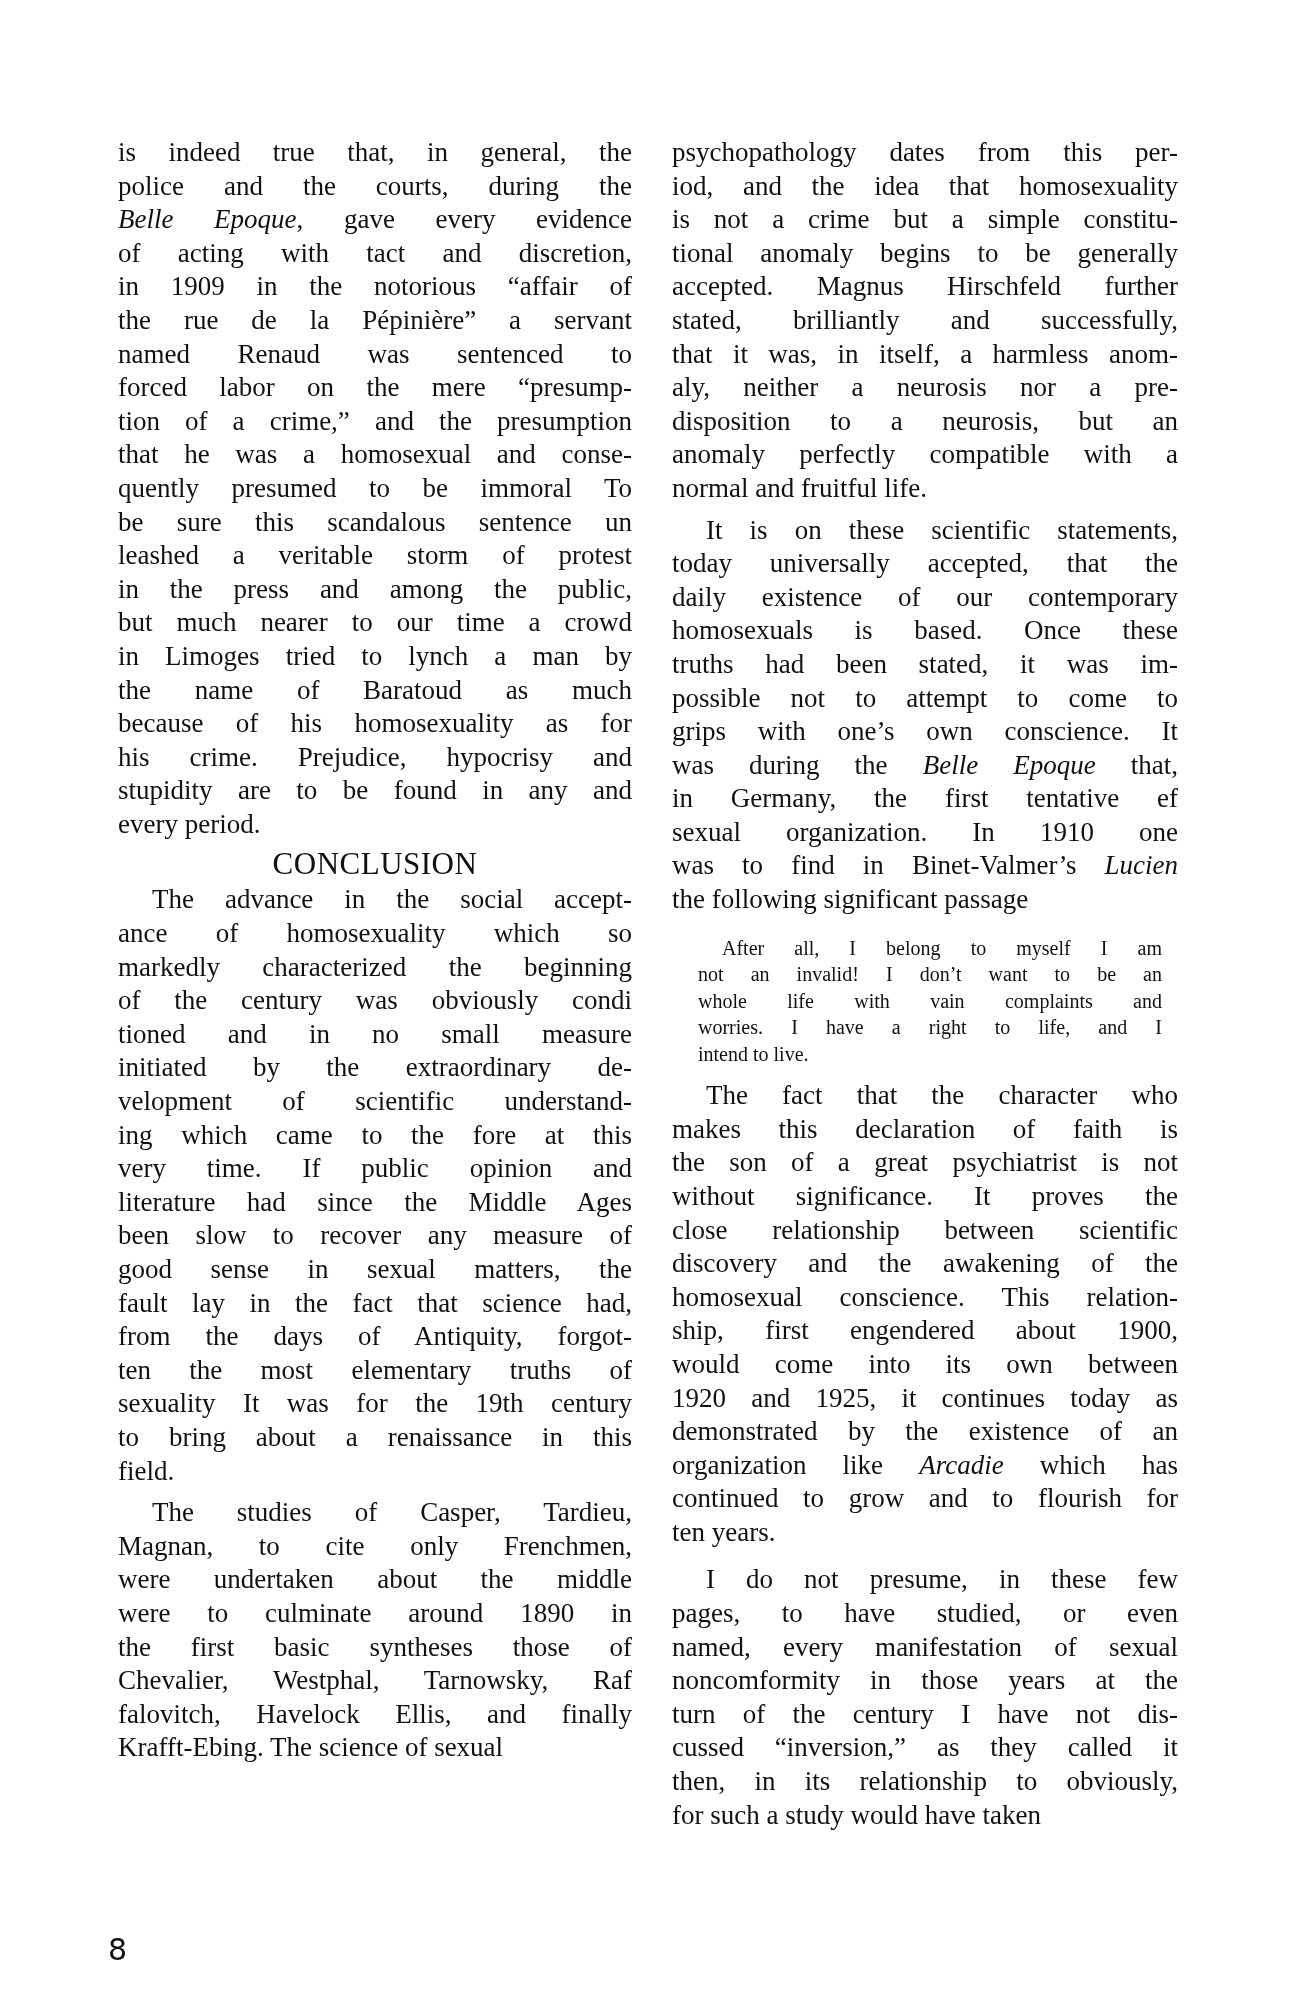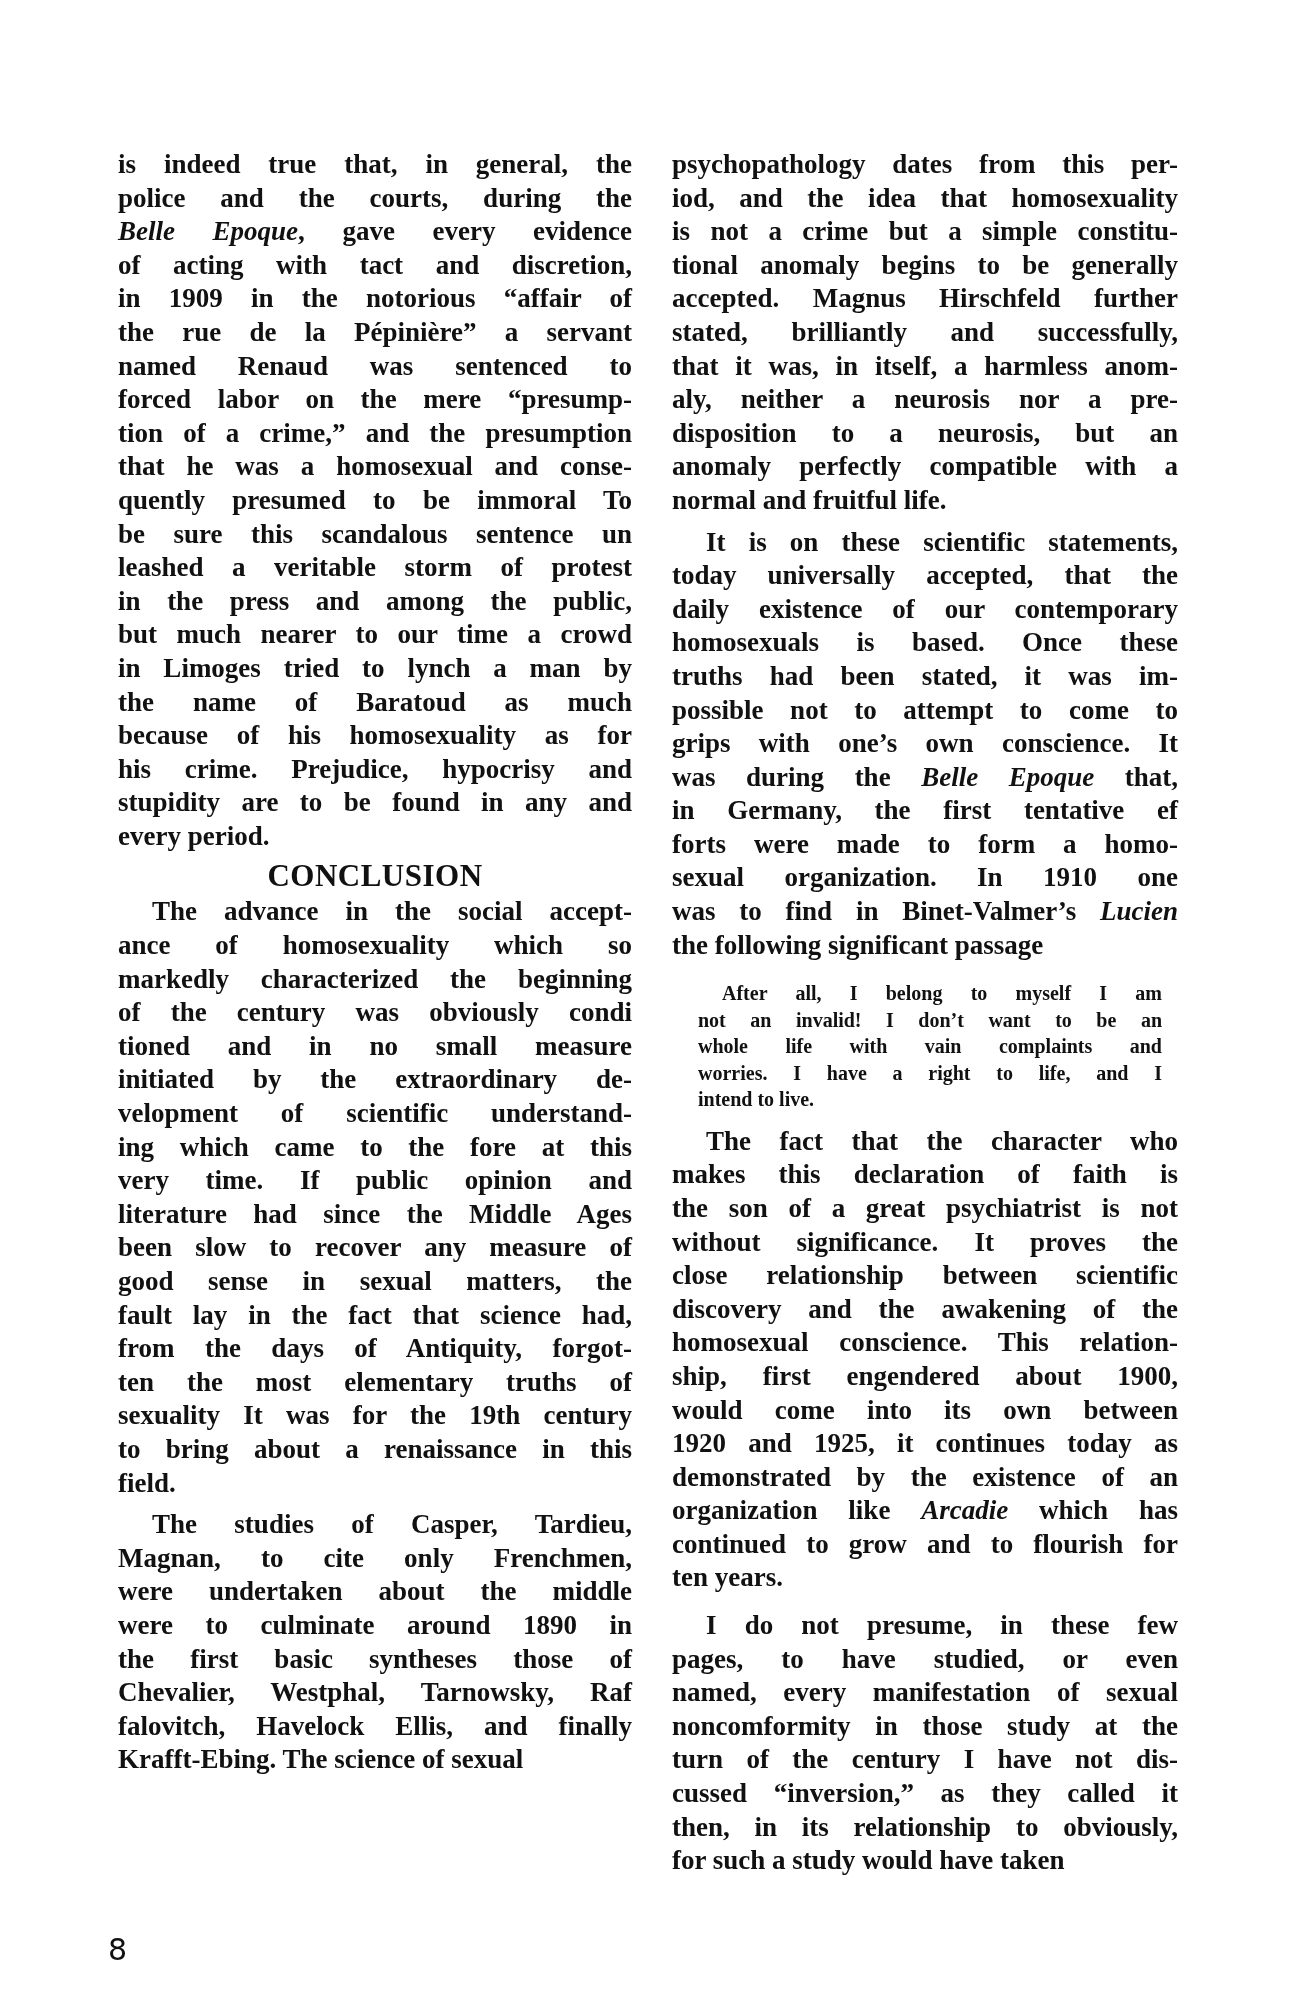--- a/index.html
+++ b/index.html
@@ -1,20 +1,20 @@
 <!DOCTYPE html>
 <html><head>
 <meta charset="utf-8">
 <style>
   html, body { margin: 0; padding: 0; background: #ffffff; }
   body {
     width: 1313px; height: 1999px; position: relative; overflow: hidden;
     font-family: "Liberation Serif", "DejaVu Serif", serif; color: #111111;
   }
-  .col { position: absolute; top: 148px; font-weight: bold; }
+  .col { position: absolute; top: 136px; }
   .col-left { left: 118px; width: 514px; }
   .col-right { left: 672px; width: 506px; }
   .line {
     display: block; height: 33.6px; line-height: 33.6px;
     font-size: 27px; white-space: nowrap;
     text-align: justify; text-align-last: justify;
   }
   .line.last { text-align-last: left; }
   .line.indent { padding-left: 34px; }
   .line i, .it { font-style: italic; }
@@ -111,21 +111,20 @@
     <div>
         <span class="line indent">It is on these scientific statements,</span>
         <span class="line">today universally accepted, that the</span>
         <span class="line">daily existence of our contemporary</span>
         <span class="line">homosexuals is based. Once these</span>
         <span class="line">truths had been stated, it was im-</span>
         <span class="line">possible not to attempt to come to</span>
         <span class="line">grips with one’s own conscience. It</span>
         <span class="line"><span>was during the </span><i>Belle Epoque</i><span> that,</span></span>
         <span class="line">in Germany, the first tentative ef</span>
-        <span class="line">forts were made to form a homo-</span>
         <span class="line">sexual organization. In 1910 one</span>
         <span class="line"><span>was to find in Binet-Valmer’s </span><i>Lucien</i></span>
         <span class="line last">the following significant passage</span>
       </div>
     <div class="quote">
         <span class="line indent">After all, I belong to myself I am</span>
         <span class="line">not an invalid! I don’t want to be an</span>
         <span class="line">whole life with vain complaints and</span>
         <span class="line">worries. I have a right to life, and I</span>
         <span class="line last">intend to live.</span>
@@ -144,21 +143,21 @@
         <span class="line">demonstrated by the existence of an</span>
         <span class="line"><span>organization like </span><i>Arcadie</i><span> which has</span></span>
         <span class="line">continued to grow and to flourish for</span>
         <span class="line last">ten years.</span>
       </div>
     <div class="para-gap" style="height:14px"></div>
     <div>
         <span class="line indent">I do not presume, in these few</span>
         <span class="line">pages, to have studied, or even</span>
         <span class="line">named, every manifestation of sexual</span>
-        <span class="line">noncomformity in those study at the</span>
+        <span class="line">noncomformity in those years at the</span>
         <span class="line">turn of the century I have not dis-</span>
         <span class="line">cussed “inversion,” as they called it</span>
         <span class="line">then, in its relationship to obviously,</span>
         <span class="line last">for such a study would have taken</span>
       </div>
   </div>
 
   <div class="page-number">8</div>
 </div>
 

